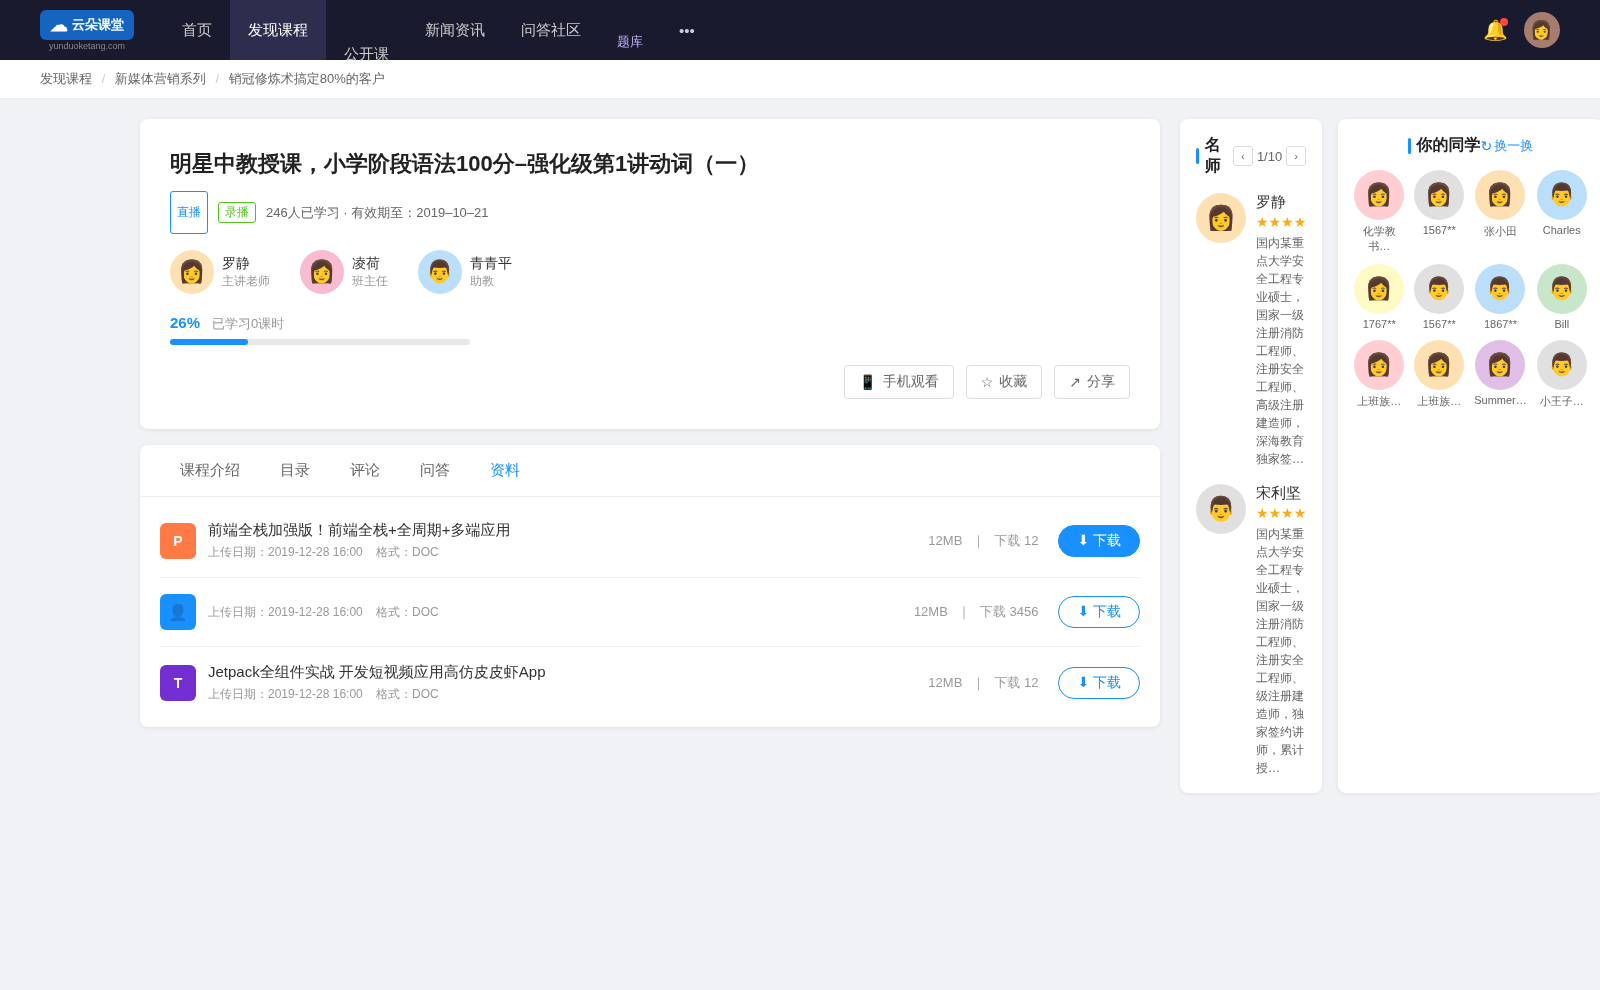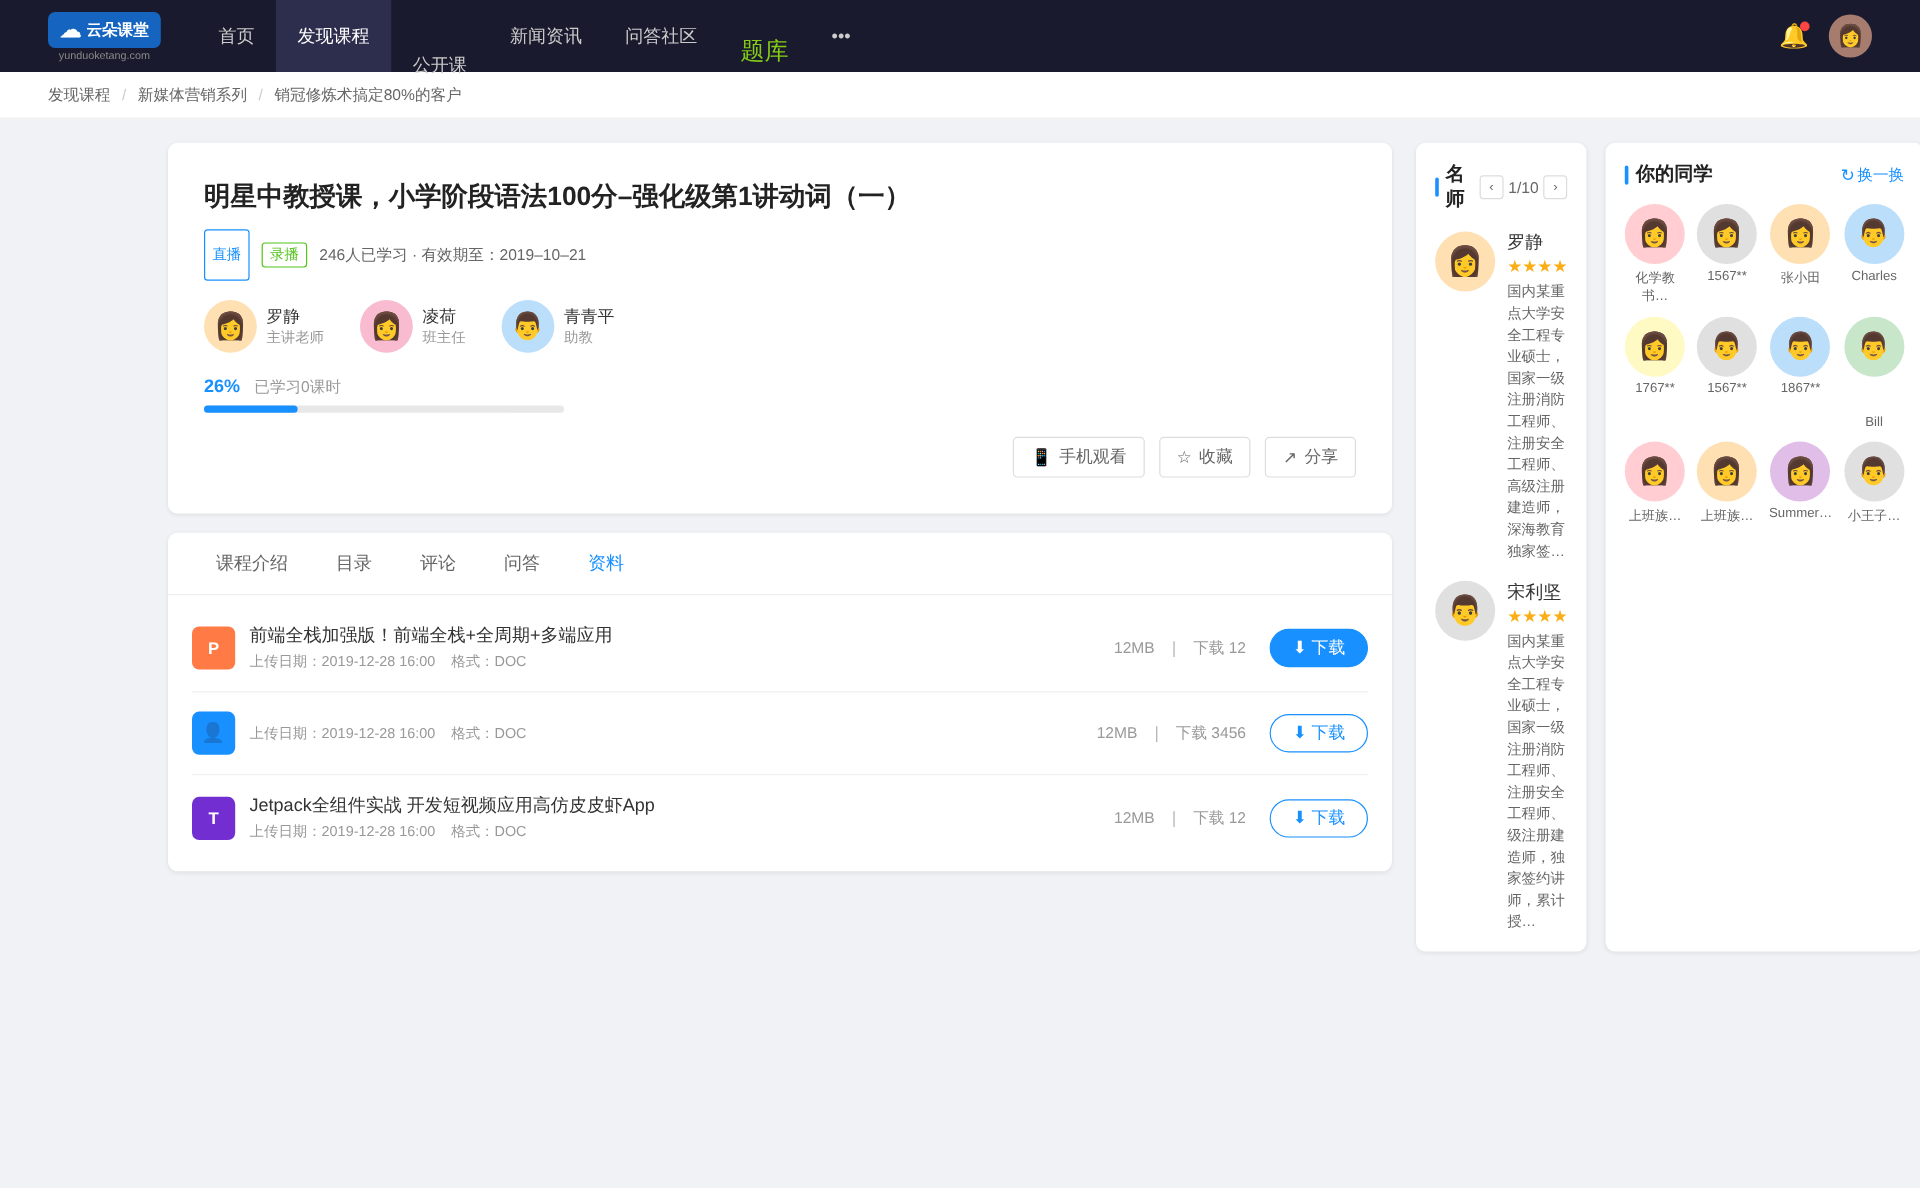--- a/index.html
+++ b/index.html
@@ -16,21 +16,21 @@
     </div>
     <span style="color:#888;font-size:9px;margin-top:1px;">yunduoketang.com</span>
   </div>
 
   <div style="display:flex;align-items:center;flex:1;">
     <div style="color:#ccc;padding:0 18px;height:60px;display:flex;align-items:center;cursor:pointer;font-size:15px;">首页</div>
     <div style="color:white;padding:0 18px;height:60px;display:flex;align-items:center;cursor:pointer;font-size:15px;background:#2d2d4e;">发现课程</div>
     <div style="color:#ccc;padding:0 18px;height:52px;display:flex;align-items:center;cursor:pointer;font-size:15px;margin-top:48px;">公开课</div>
     <div style="color:#ccc;padding:0 18px;height:60px;display:flex;align-items:center;cursor:pointer;font-size:15px;">新闻资讯</div>
     <div style="color:#ccc;padding:0 18px;height:60px;display:flex;align-items:center;cursor:pointer;font-size:15px;">问答社区</div>
-    <div style="color:#84cc16;padding:0 18px;height:60px;display:flex;align-items:center;cursor:pointer;font-size:20px;margin-top:24px;">题库</div>
+    <div style="color:#c4b5fd;padding:0 18px;height:60px;display:flex;align-items:center;cursor:pointer;font-size:13px;margin-top:24px;">题库</div>
     <div style="color:#ccc;padding:0 18px;height:60px;display:flex;align-items:center;cursor:pointer;font-size:15px;">•••</div>
   </div>
 
   <div style="display:flex;align-items:center;gap:16px;">
     <div style="position:relative;cursor:pointer;">
       <span style="color:#ccc;font-size:20px;">🔔</span>
       <span style="position:absolute;top:0;right:0;width:8px;height:8px;background:#ff4444;border-radius:50%;"></span>
     </div>
     <div style="width:36px;height:36px;border-radius:50%;background:#a67c6e;overflow:hidden;cursor:pointer;display:flex;align-items:center;justify-content:center;font-size:18px;">👩</div>
   </div>
@@ -206,21 +206,21 @@
         <div style="width:50px;height:50px;border-radius:50%;background:#e0e0e0;flex-shrink:0;display:flex;align-items:center;justify-content:center;font-size:24px;">👨</div>
         <div style="flex:1;">
           <div style="font-size:15px;font-weight:500;margin-bottom:2px;">宋利坚</div>
           <div style="color:#faad14;font-size:14px;margin-bottom:4px;">★★★★</div>
           <div style="font-size:12px;color:#666;line-height:1.5;">国内某重点大学安全工程专业硕士，国家一级注册消防工程师、注册安全工程师、级注册建造师，独家签约讲师，累计授…</div>
         </div>
       </div>
     </div>
 
     <div style="background:white;border-radius:8px;padding:16px;box-shadow:0 1px 4px rgba(0,0,0,0.08);">
-      <div style="display:flex;align-items:center;justify-content:space-between;margin-bottom:14px;">
+      <div style="display:flex;align-items:center;justify-content:center;margin-bottom:14px;">
         <div style="display:flex;align-items:center;gap:6px;">
           <div style="width:3px;height:16px;background:#1890ff;border-radius:2px;"></div>
           <span style="font-size:16px;font-weight:bold;color:#222;">你的同学</span>
         </div>
         <div style="color:#1890ff;font-size:13px;cursor:pointer;display:flex;align-items:center;gap:2px;">
           <span style="font-size:14px;">↻</span>
           <span>换一换</span>
         </div>
       </div>
 
@@ -256,21 +256,21 @@
           <span style="font-size:11px;color:#666;text-align:center;">1567**</span>
         </div>
 
         <div style="display:flex;flex-direction:column;align-items:center;gap:4px;cursor:pointer;">
           <div style="width:50px;height:50px;border-radius:50%;background:#bbdefb;display:flex;align-items:center;justify-content:center;font-size:22px;">👨</div>
           <span style="font-size:11px;color:#666;text-align:center;">1867**</span>
         </div>
 
         <div style="display:flex;flex-direction:column;align-items:center;gap:4px;cursor:pointer;">
           <div style="width:50px;height:50px;border-radius:50%;background:#c8e6c9;display:flex;align-items:center;justify-content:center;font-size:22px;">👨</div>
-          <span style="font-size:11px;color:#666;text-align:right;margin-top:28px;">Bill</span>
+          <span style="font-size:11px;color:#666;text-align:right;">Bill</span>
         </div>
 
         <div style="display:flex;flex-direction:column;align-items:center;gap:4px;cursor:pointer;">
           <div style="width:50px;height:50px;border-radius:50%;background:#ffcdd2;display:flex;align-items:center;justify-content:center;font-size:22px;">👩</div>
           <span style="font-size:11px;color:#666;text-align:center;">上班族…</span>
         </div>
 
         <div style="display:flex;flex-direction:column;align-items:center;gap:4px;cursor:pointer;">
           <div style="width:50px;height:50px;border-radius:50%;background:#ffe0b2;display:flex;align-items:center;justify-content:center;font-size:22px;">👩</div>
           <span style="font-size:11px;color:#666;text-align:center;">上班族…</span>

